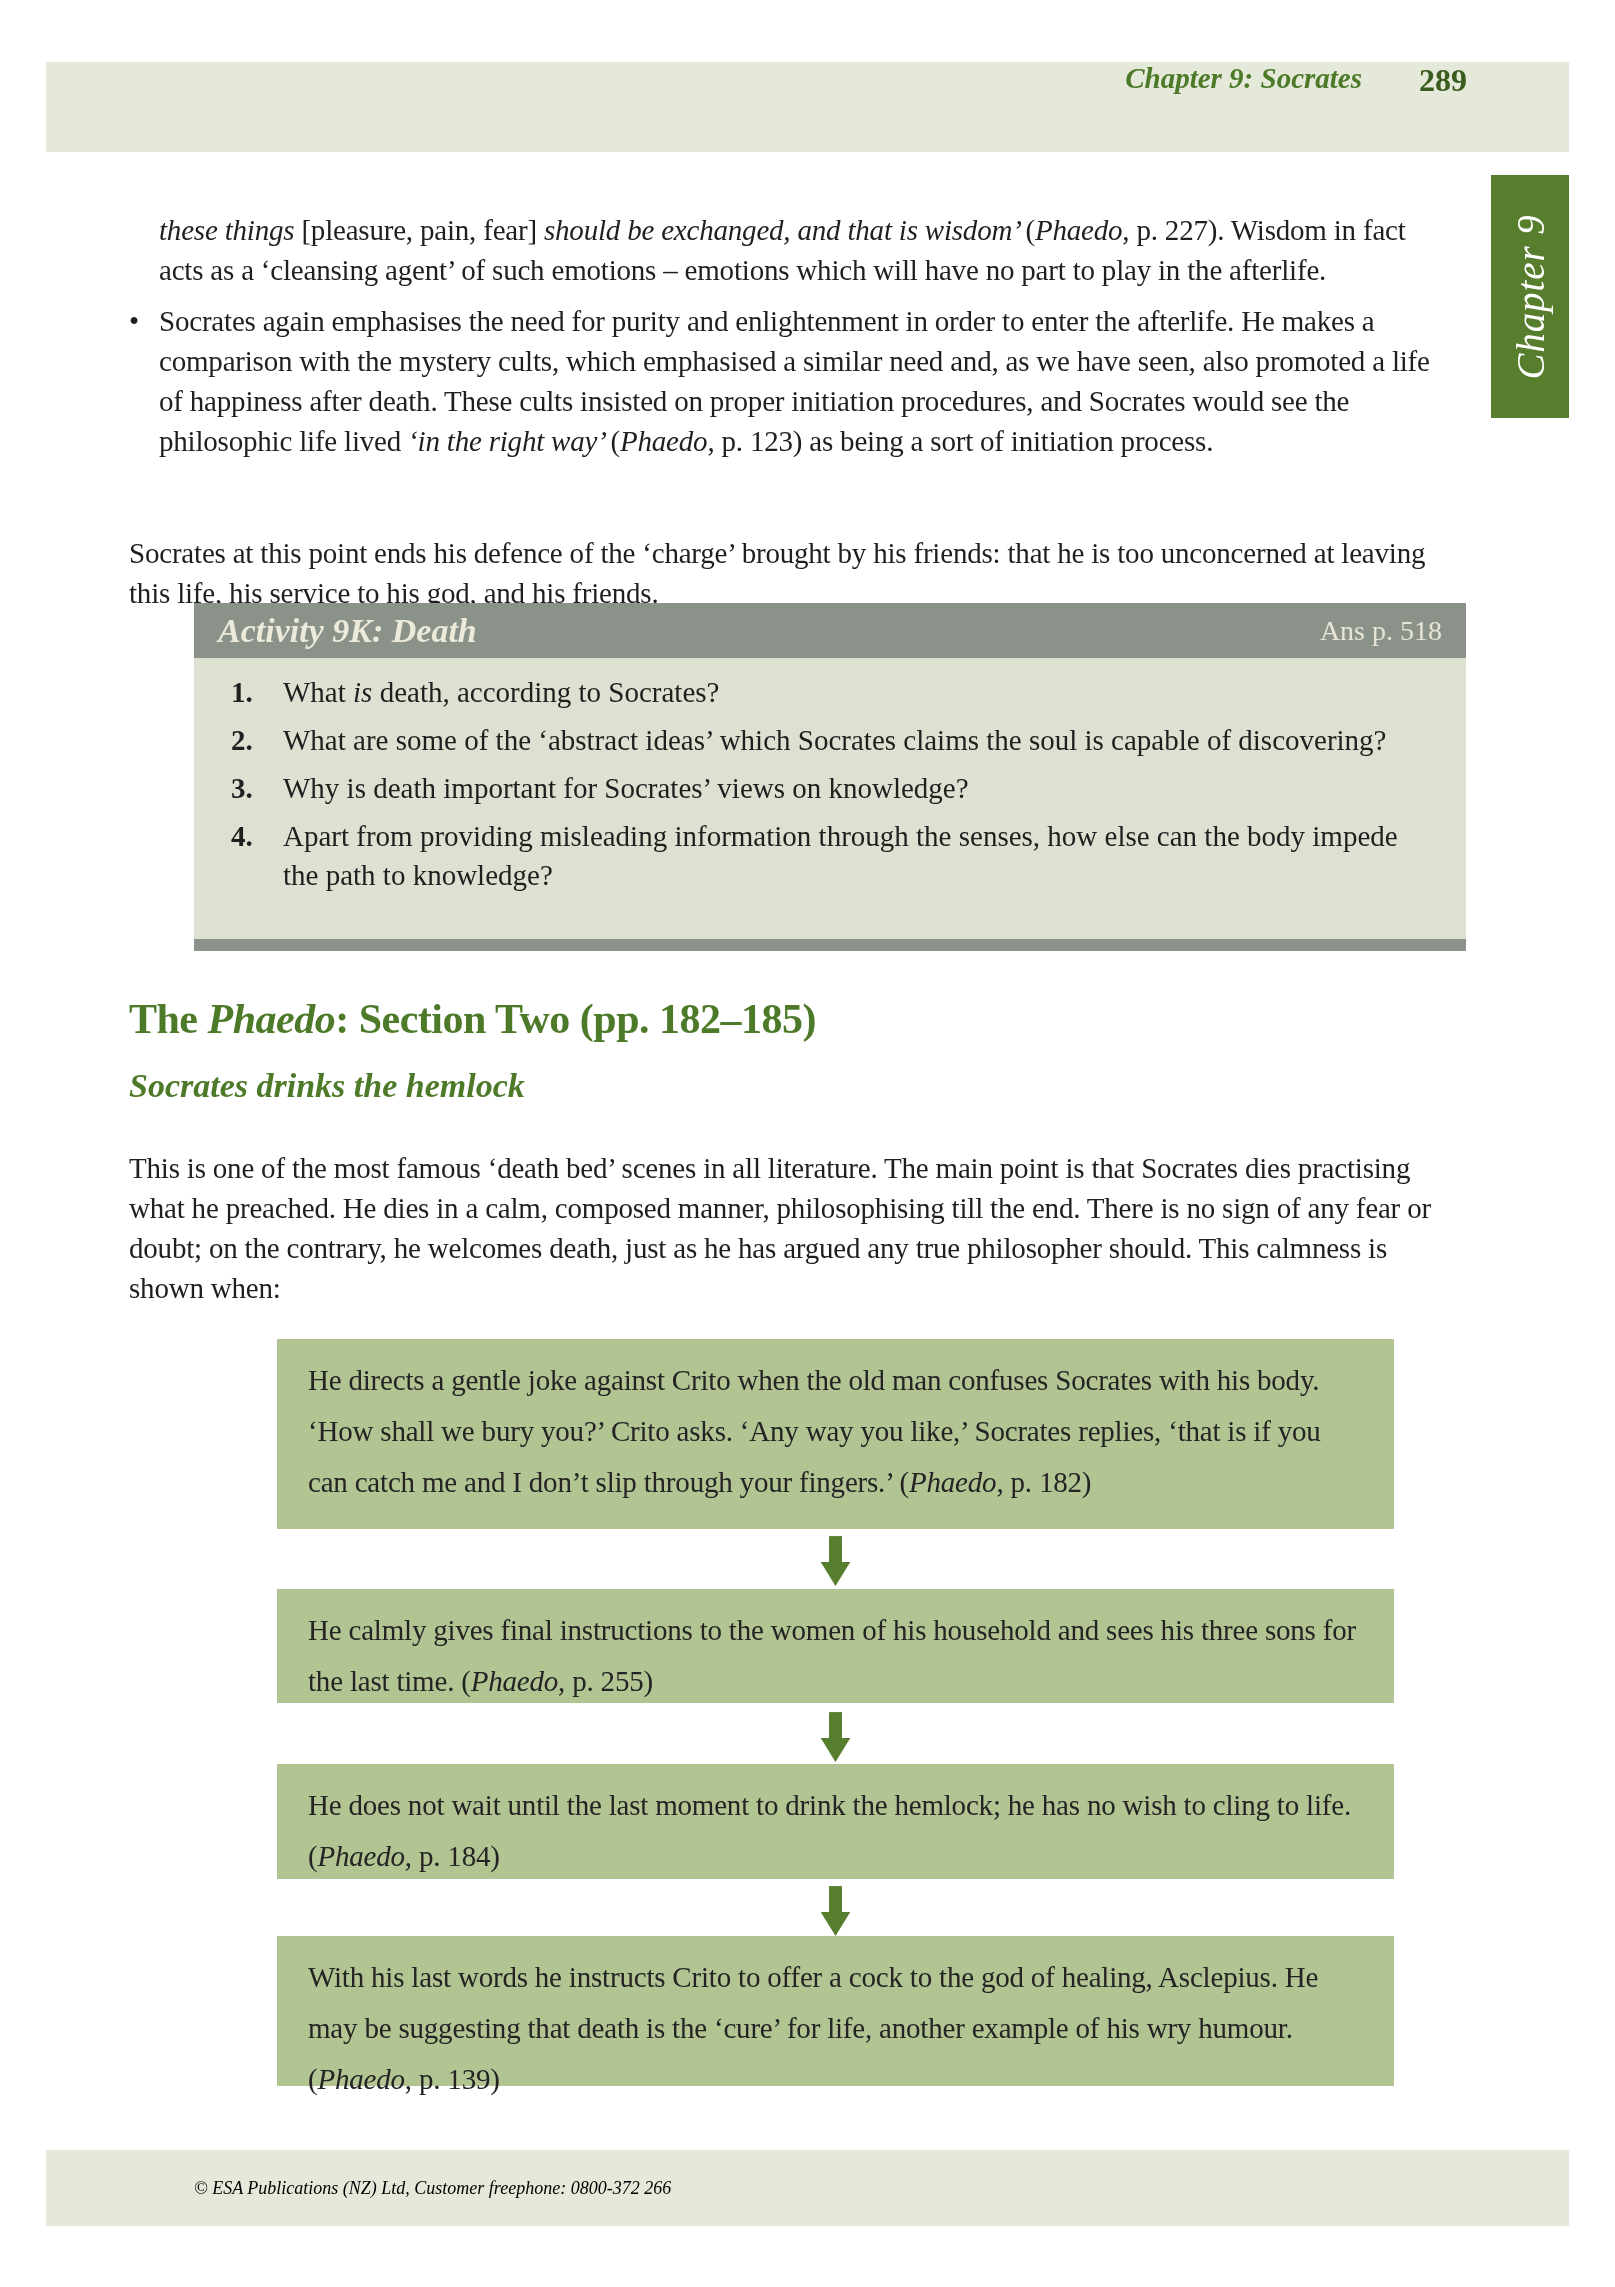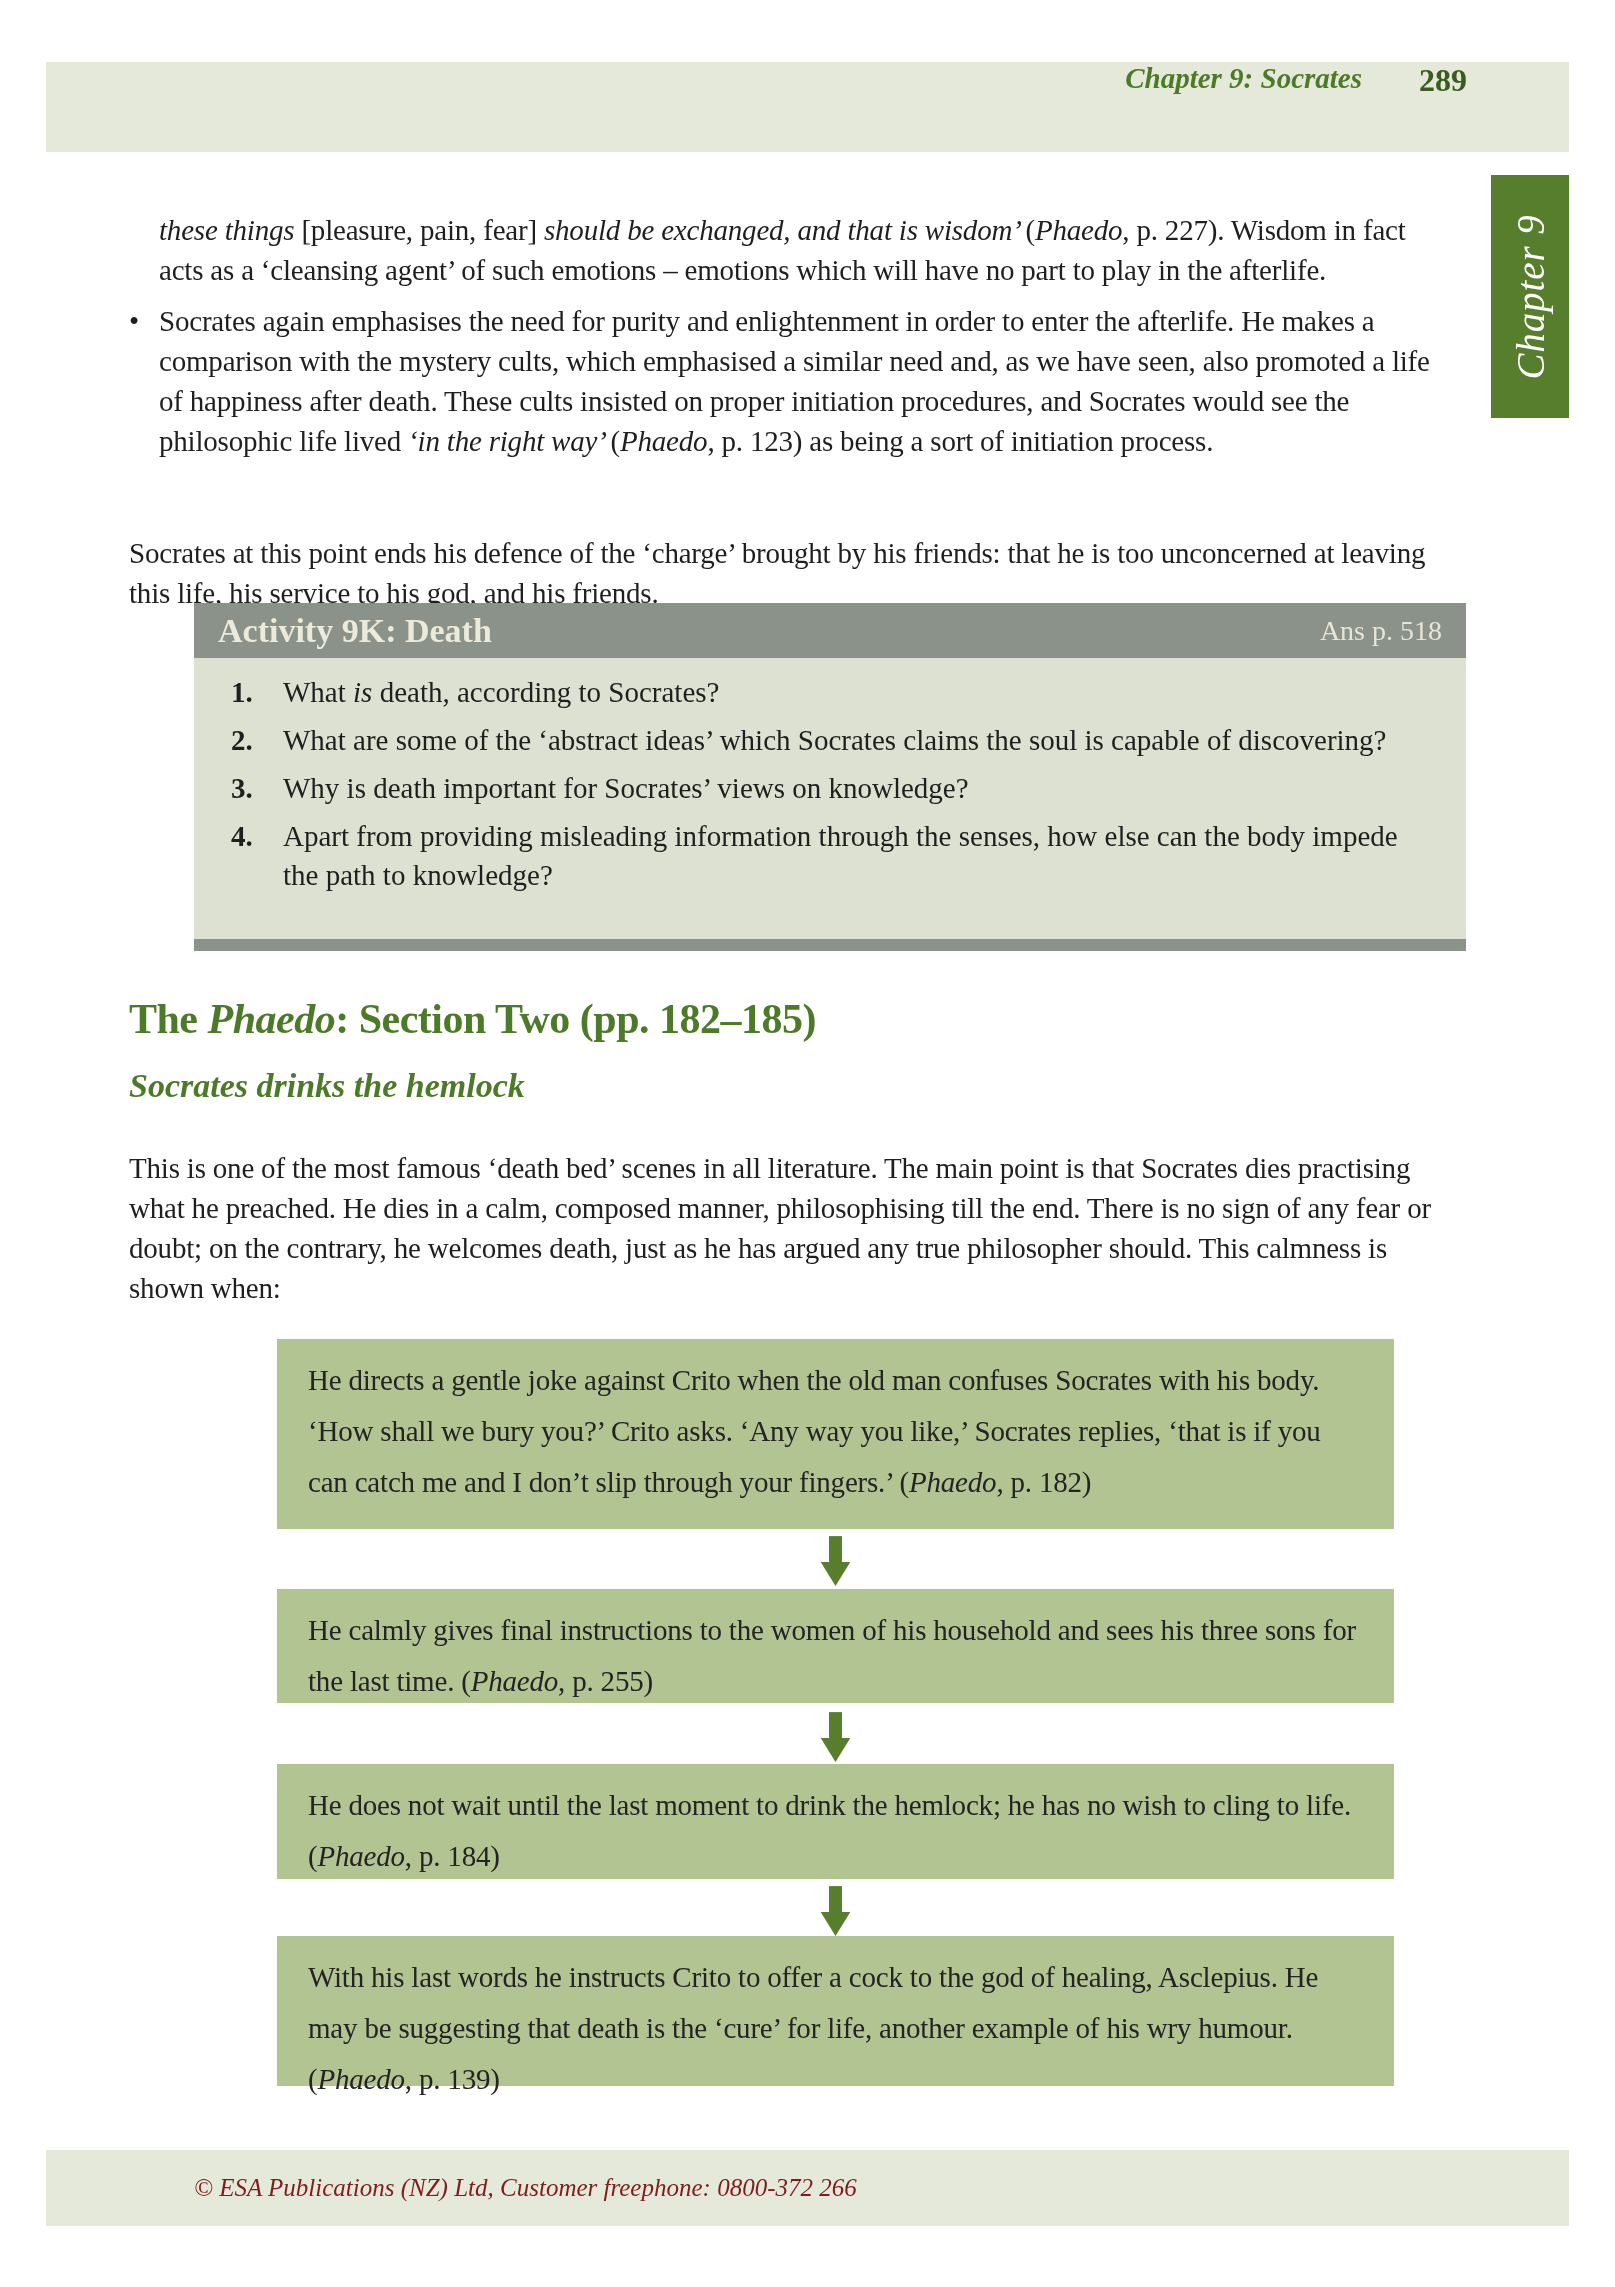--- a/index.html
+++ b/index.html
@@ -41,21 +41,21 @@
   .bullet-row { position:absolute; left:129px; top:301px; width:1320px; display:flex; }
   .bullet-marker { width:30px; flex:0 0 30px; }
   .p-close  { position:absolute; left:129px; top:504px; width:1320px; }
 
   
   .activity { position:absolute; left:194px; top:603px; width:1272px; }
   .activity-header {
     height:55px; background:#8b9289; display:flex; justify-content:space-between;
     align-items:center; padding:0 24px; box-sizing:border-box;
   }
-  .activity-title { font-weight:bold; font-size:34px; color:#eceada; }
+  .activity-title { font-style:italic; font-weight:bold; font-size:34px; color:#eceada; }
   .activity-ans   { font-size:28px; color:#e7e5d6; }
   .activity-body  {
     background:#dde1d1; height:281px; box-sizing:border-box; overflow:hidden;
     padding:14.8px 28px 0 37px;
   }
   .activity-item { display:flex; margin-bottom:9.2px; font-size:29px; line-height:39px; }
   .activity-num  { width:52px; flex:0 0 52px; font-weight:bold; }
   .activity-strip { height:12px; background:#8b9289; }
 
   
@@ -84,21 +84,21 @@
   .fa2 { top:1712px; }
   .fa3 { top:1886px; }
   .flow-arrow svg { display:block; }
 
   
   .footer-band {
     position:absolute; left:46px; top:2150px; width:1523px; height:76px;
     background:#e5e9da; display:flex; align-items:center;
     padding-left:148px; box-sizing:border-box;
   }
-  .footer-band span { font-style:italic; font-size:25px; color:#7f1d1d; }
+  .footer-band span { font-style:italic; font-size:18px; color:#000000; }
 </style>
 </head>
 <body>
 
 <div class="page">
 
   <div class="top-band">
     <span class="chapter-label">Chapter 9: Socrates</span>
     <span class="page-number">289</span>
   </div>

